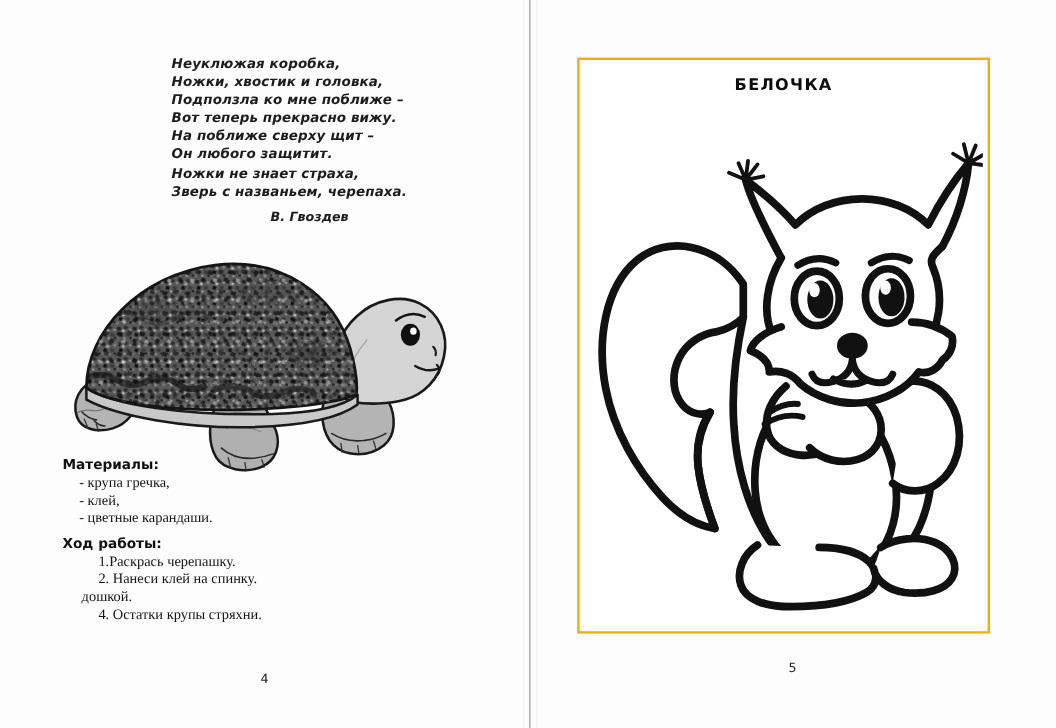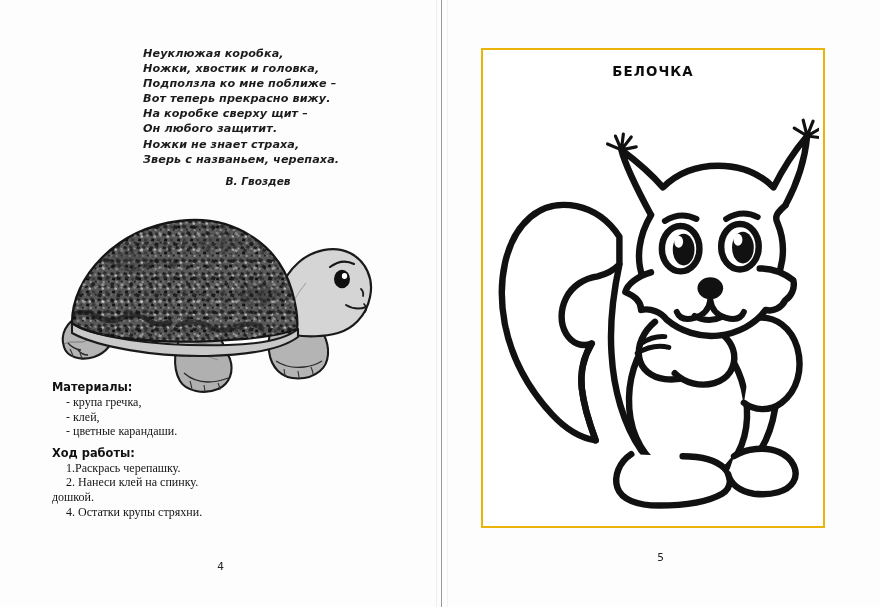--- a/index.html
+++ b/index.html
@@ -114,21 +114,21 @@
     margin: 0;
     padding: 0;
   }
   .craft li {
     font-family: Liberation Serif, serif;
     font-size: 12px;
     color: #141414;
     line-height: 14.6px;
     padding-left: 14px;
   }
-  .craft .steps li { padding-left: 14px; }
+  .craft .steps li { padding-left: 14px; margin-left: 16px; }
   .craft .spacer { height: 7px; }
 
   
   .pagenum-left {
     position: absolute;
     left: 0;
     top: 560px;
     width: 441px;
     text-align: center;
     font-family: "DejaVu Sans", sans-serif;
@@ -184,21 +184,21 @@
 
 <div class="spread">
 
   <div class="page page-left">
 
     <div class="poem">
       <div class="poem-line">Неуклюжая коробка,</div>
       <div class="poem-line">Ножки, хвостик и головка,</div>
       <div class="poem-line">Подползла ко мне поближе –</div>
       <div class="poem-line">Вот теперь прекрасно вижу.</div>
-      <div class="poem-line">На коробке сверху щит –</div>
+      <div class="poem-line">На поближе сверху щит –</div>
       <div class="poem-line">Он любого защитит.</div>
       <div class="poem-line">Ножки не знает страха,</div>
       <div class="poem-line">Зверь с названьем, черепаха.</div>
       <div class="poem-author">В. Гвоздев</div>
     </div>
 
     <div class="turtle-wrap">
       <svg viewBox="0 0 330 190" xmlns="http://www.w3.org/2000/svg">
         <defs>
 

